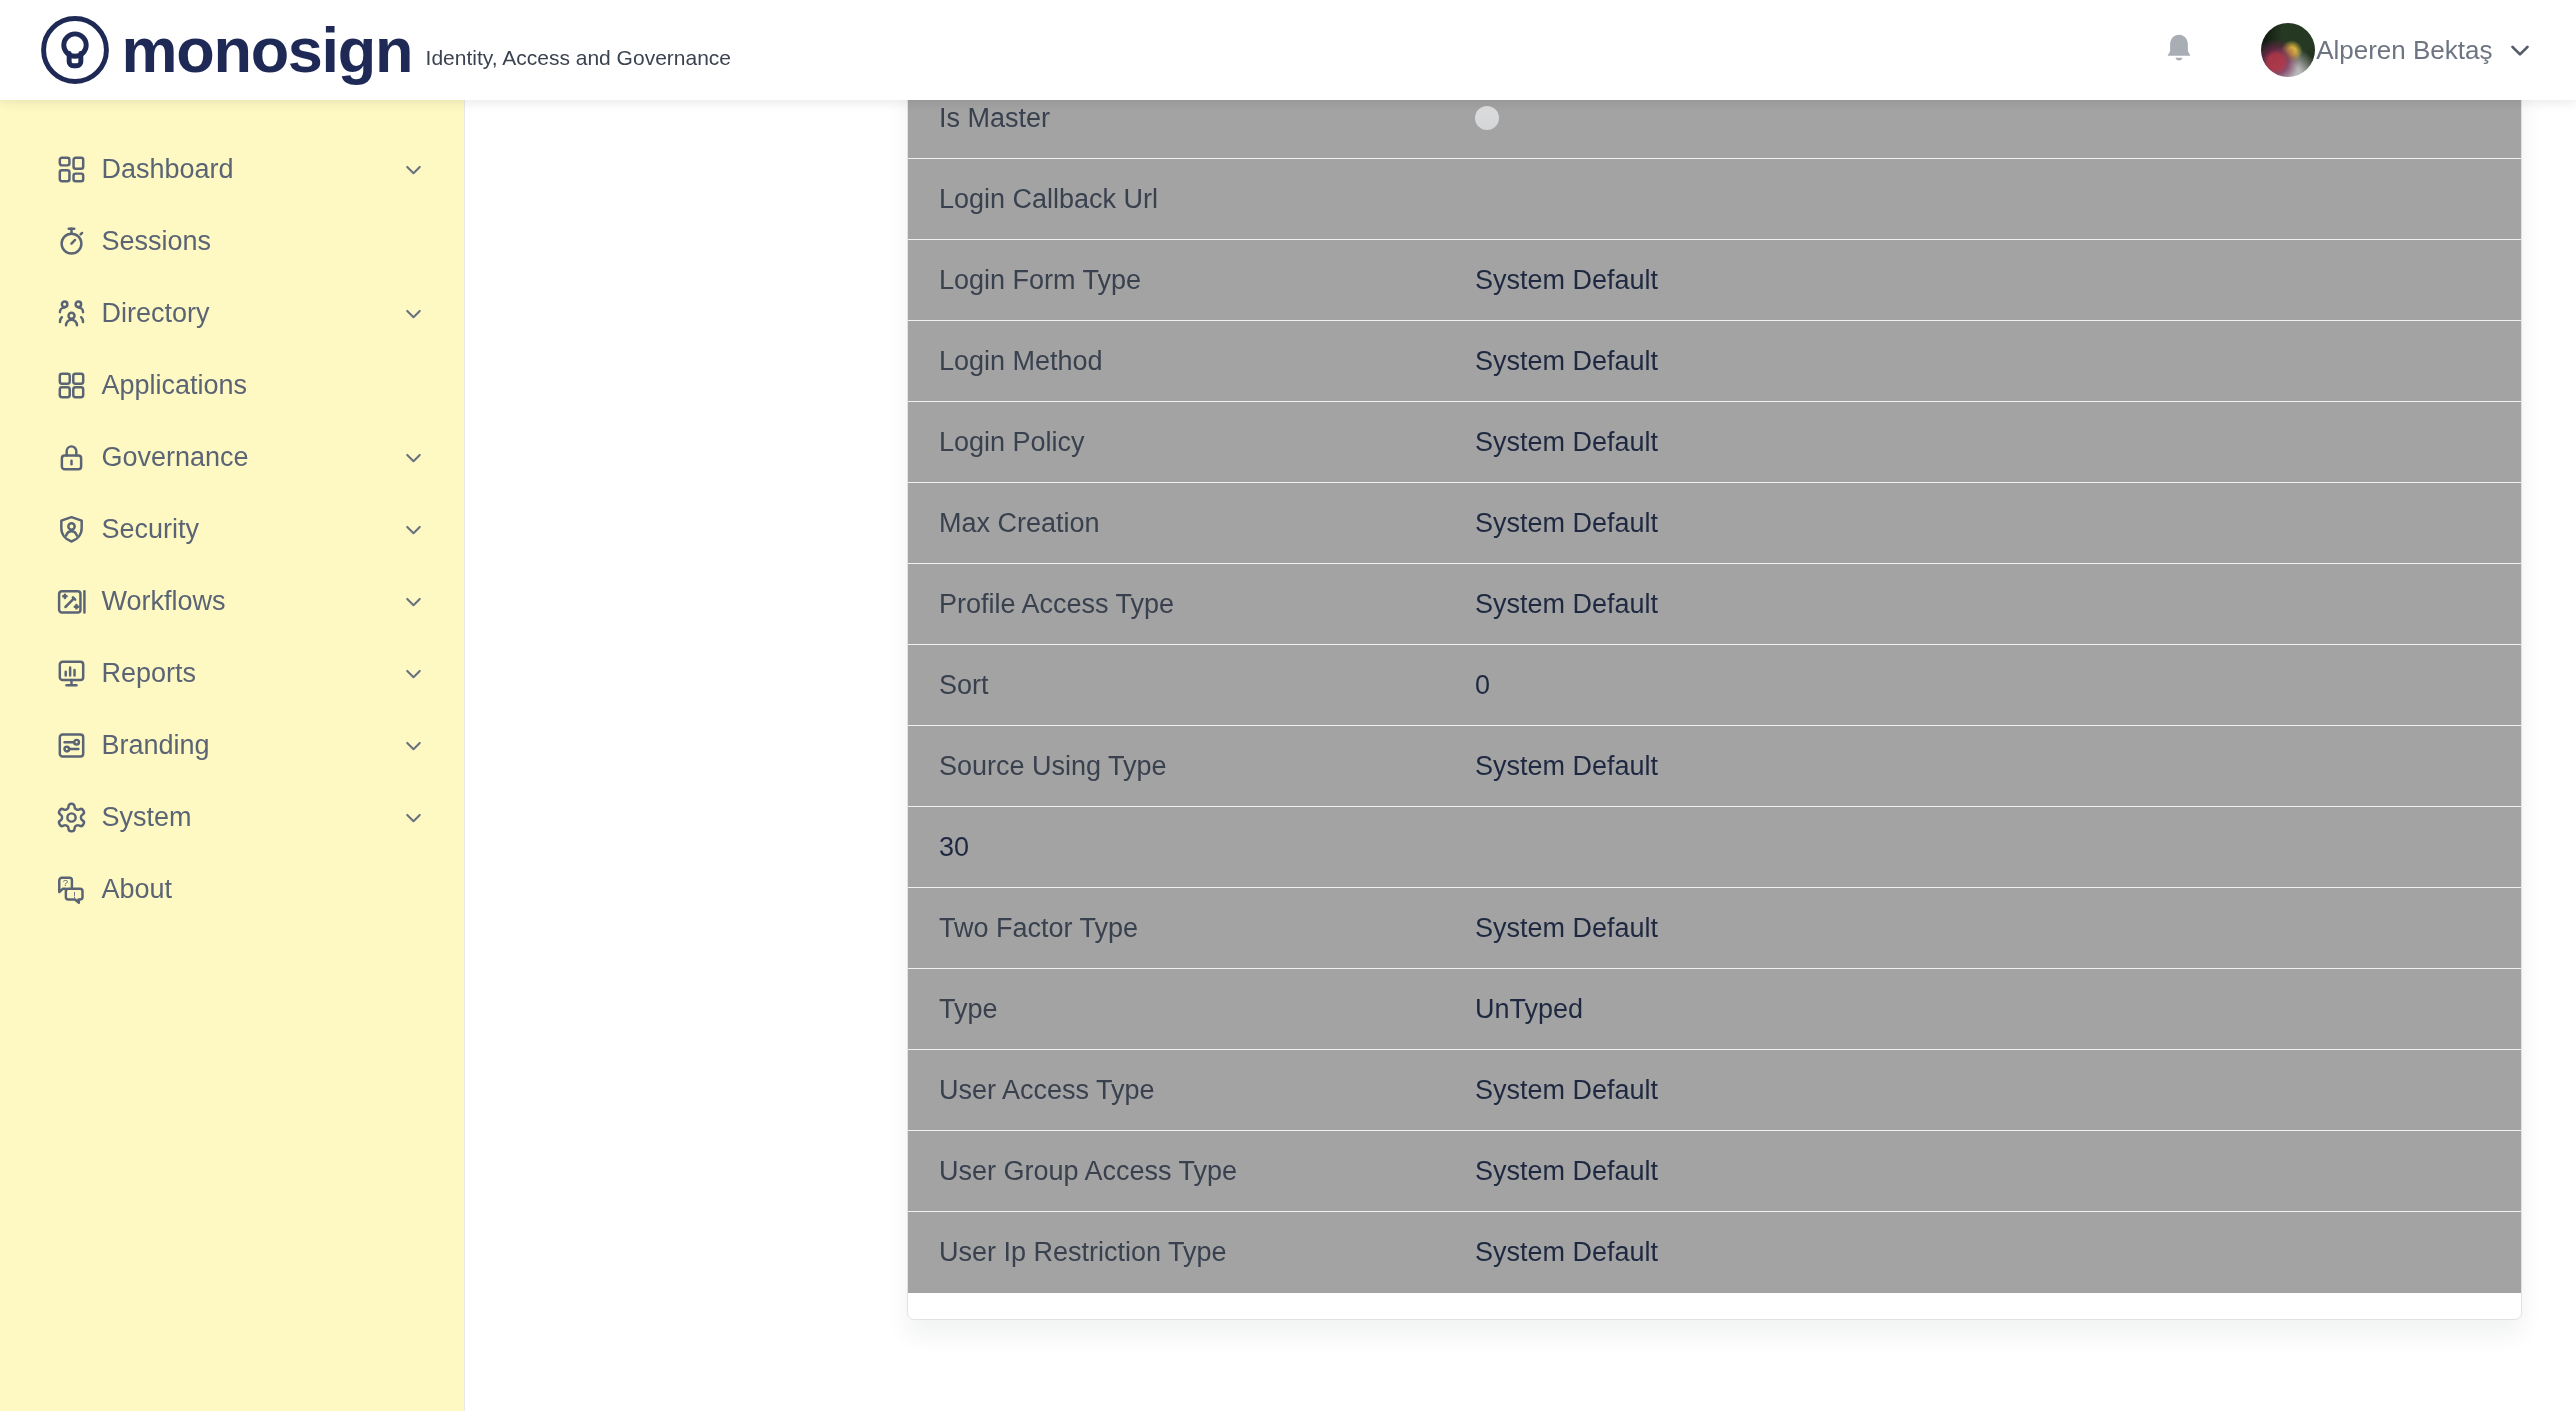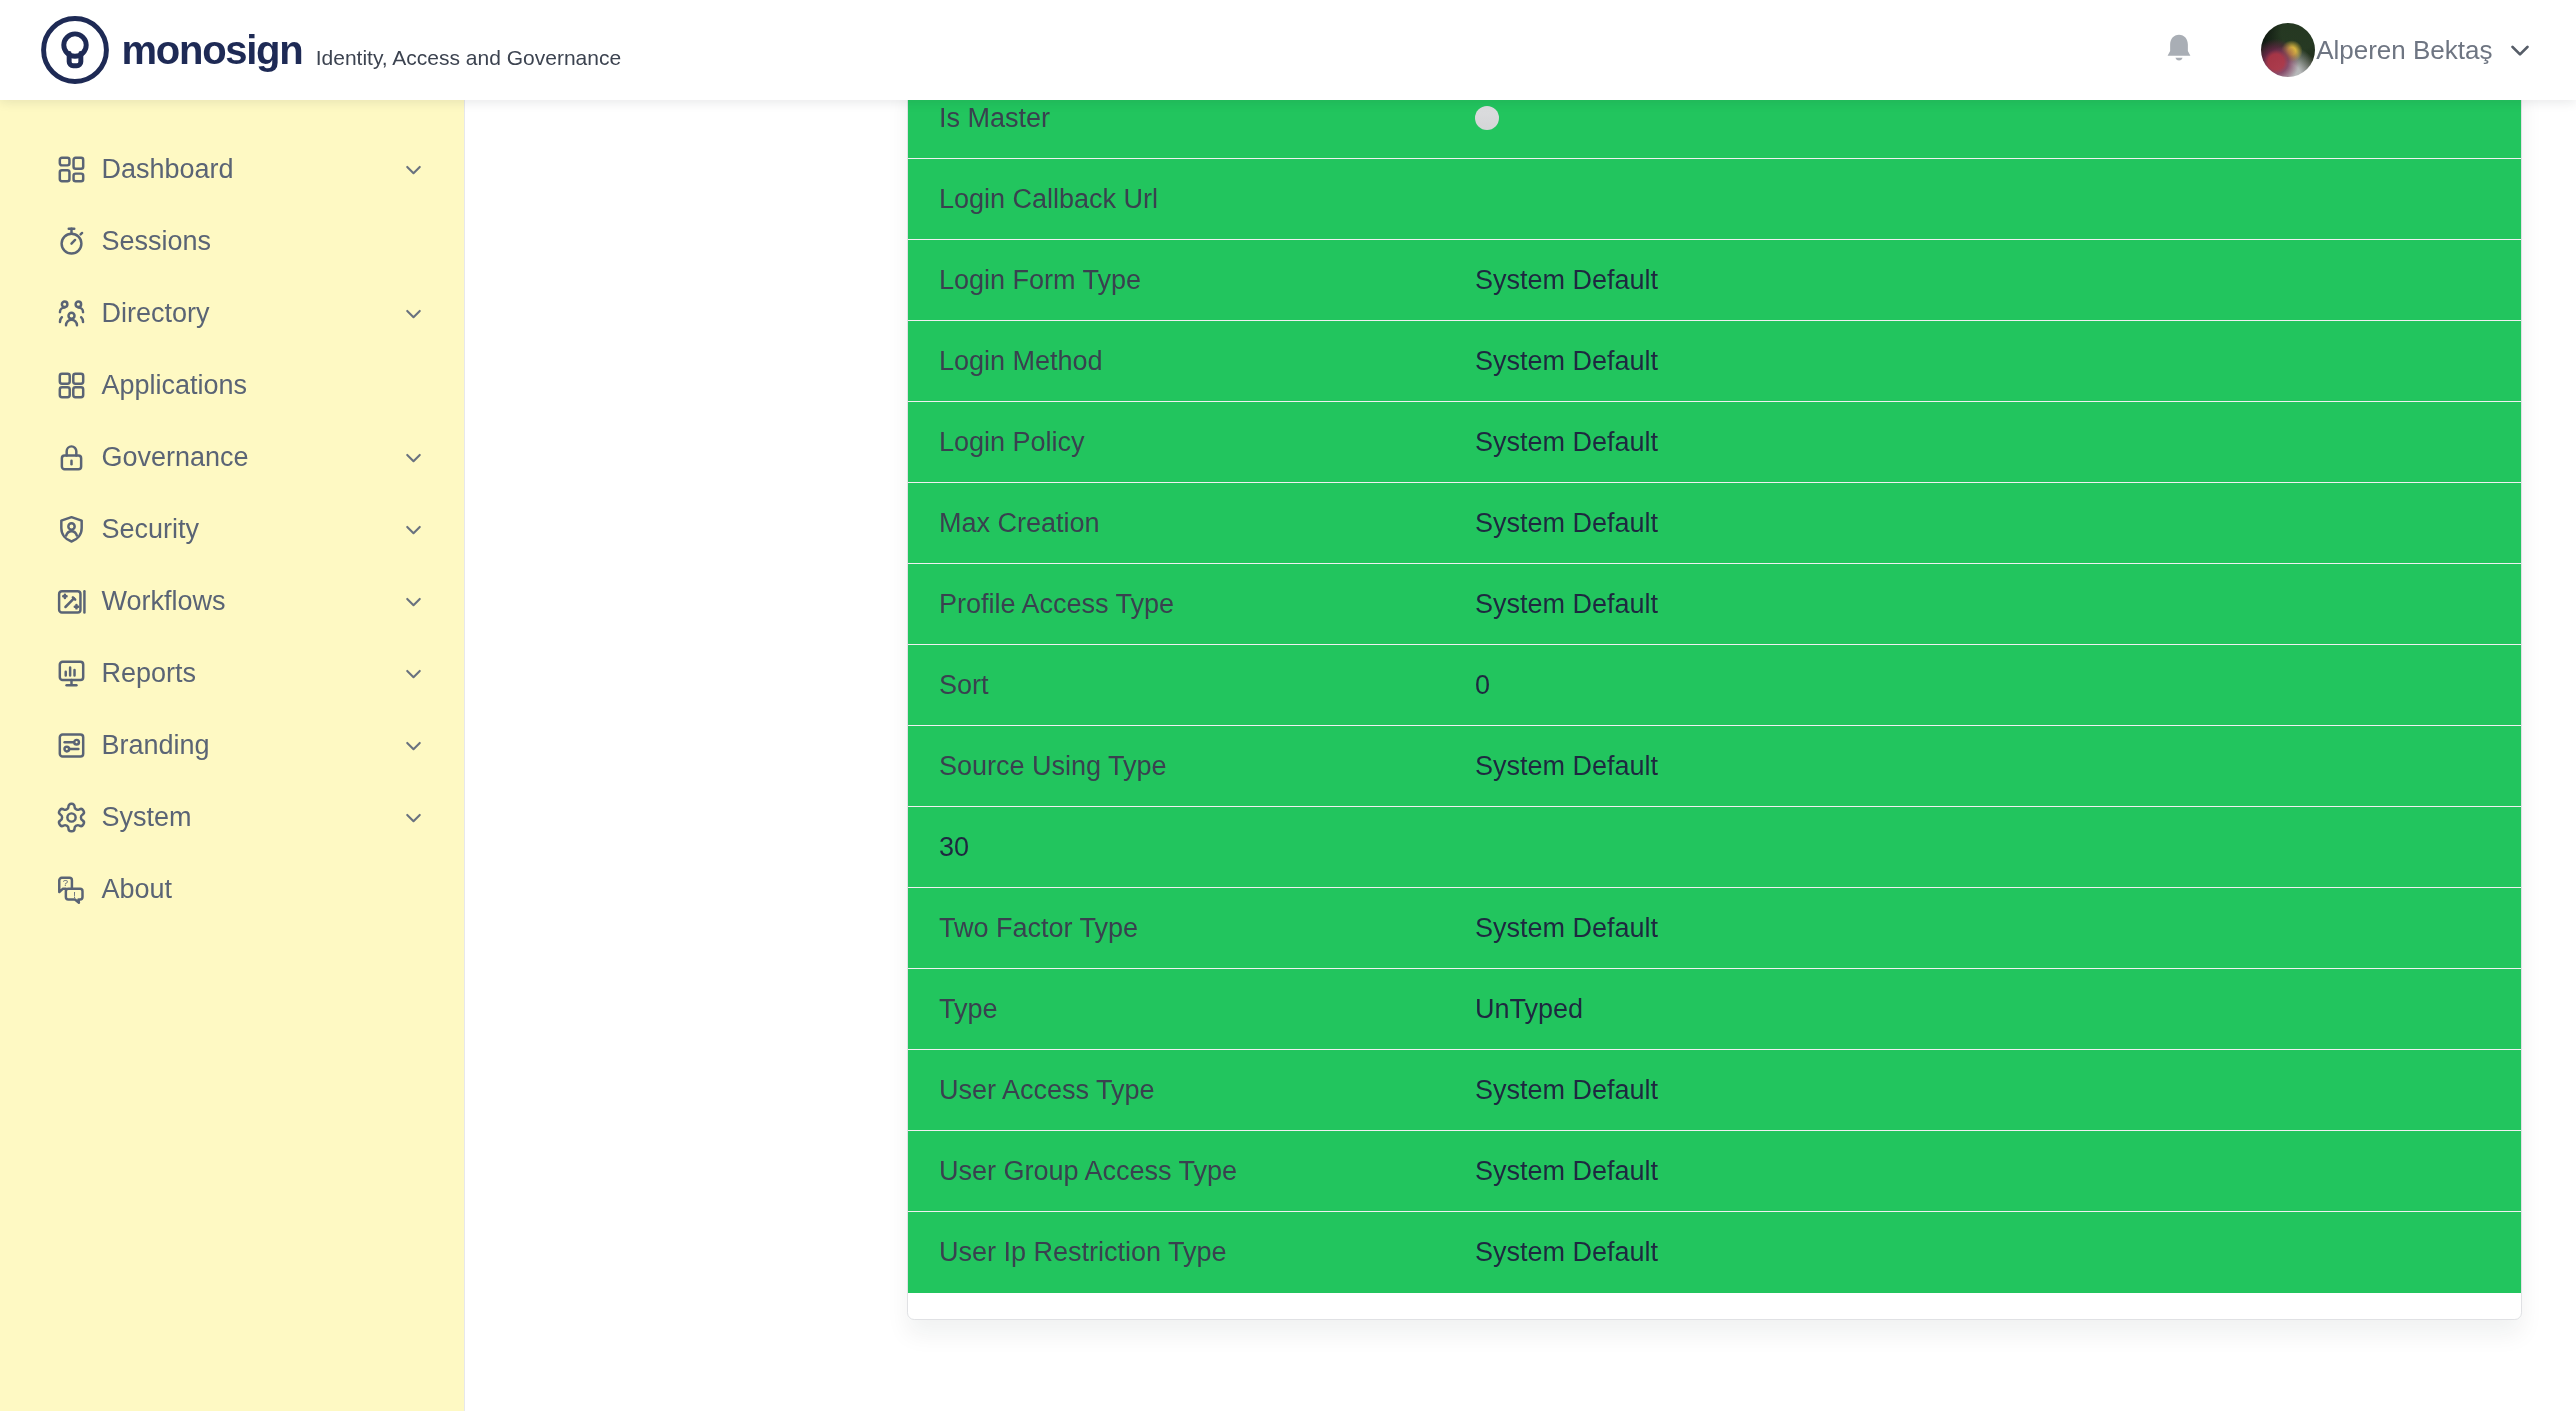--- a/index.html
+++ b/index.html
@@ -14,21 +14,21 @@
   .topbar{
     position:absolute;left:0;top:0;width:2576px;height:100px;
     background:#ffffff;z-index:30;
     display:flex;align-items:center;
     box-shadow:0 2.7px 10.7px rgba(20,26,40,.10);
     box-sizing:border-box;padding:0 41px 0 40px;
   }
   .logo-wrap{display:flex;align-items:center;}
   .logo-icon{width:70px;height:70px;flex:0 0 auto;}
   .brand-text{
-    font-size:40px;font-weight:700;color:#1e2a55;letter-spacing:-1.3px;
+    font-size:63px;font-weight:700;color:#1e2a55;letter-spacing:-1.3px;
     margin-left:11.6px;line-height:1;
   }
   .tagline{
     font-size:21px;color:#3c4350;margin-left:13.4px;margin-top:14.3px;line-height:1;
   }
   .topbar-spacer{flex:1;}
   .bell-btn{width:39px;height:43px;border:none;background:transparent;padding:0;cursor:pointer;}
   .avatar{
     width:54px;height:54px;border-radius:50%;margin-left:63px;overflow:hidden;
     background:
@@ -59,21 +59,21 @@
 
   
   .props-card{
     position:absolute;left:907px;top:77px;width:1615px;z-index:1;
     background:#ffffff;border:1.8px solid #e0e1e4;border-radius:7.2px;
     box-shadow:0 14.3px 23px rgba(22,28,40,.06);
     box-sizing:border-box;padding-bottom:26px;overflow:hidden;
   }
   .prop-row{
     height:81px;box-sizing:border-box;display:flex;align-items:center;
-    padding:0 36px 0 31px;border-bottom:1.8px solid #f0f0f2;background:#22c55e;
+    padding:0 36px 0 31px;border-bottom:1.8px solid #f0f0f2;background:#a3a3a3;
   }
   .prop-row:last-child{border-bottom:none;}
   .prop-label{width:536px;flex:0 0 auto;font-size:27px;color:#39414f;}
   .prop-value{font-size:27px;font-weight:400;color:#1e2840;}
   .toggle-knob{
     width:24px;height:24px;border-radius:50%;
     background:linear-gradient(180deg,#dcdddf 0%,#d4d5d7 100%);
     cursor:pointer;
   }
 </style>

